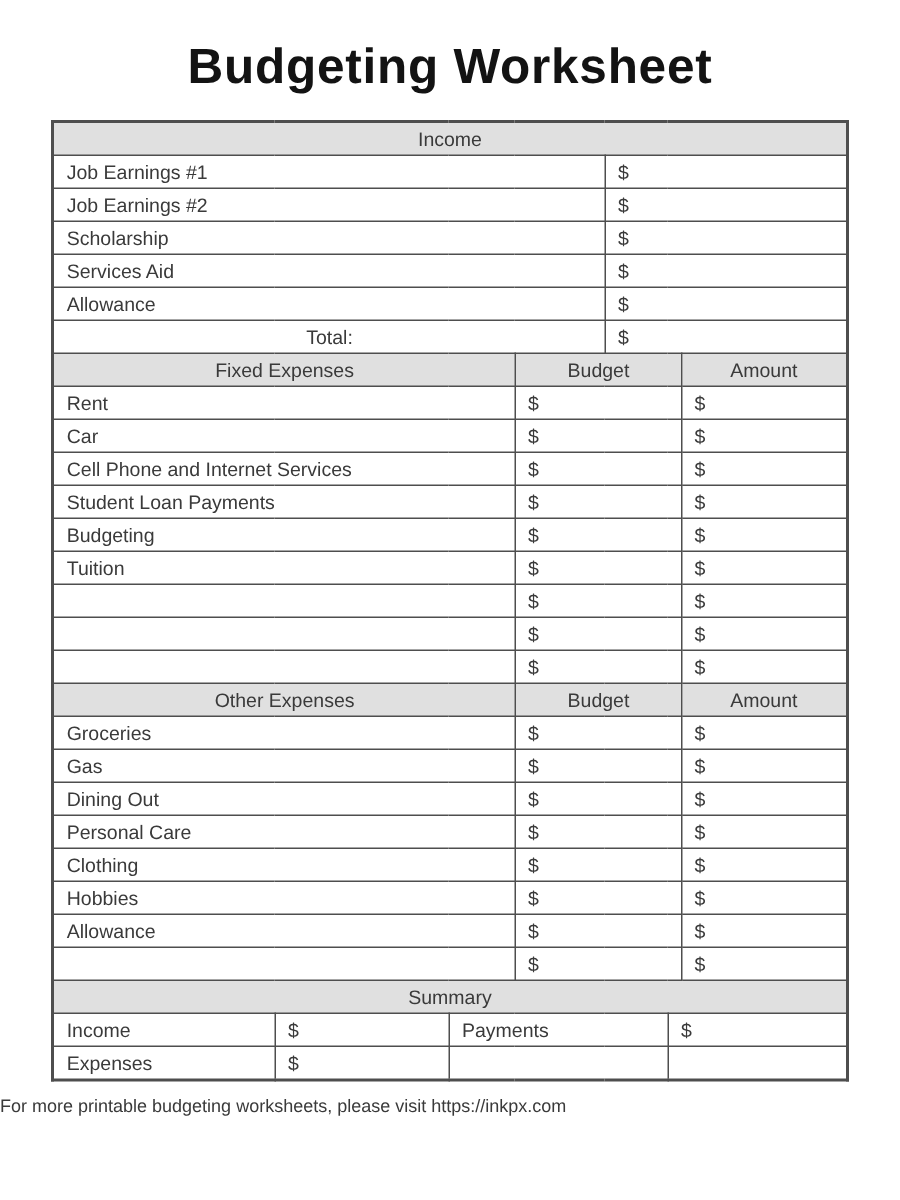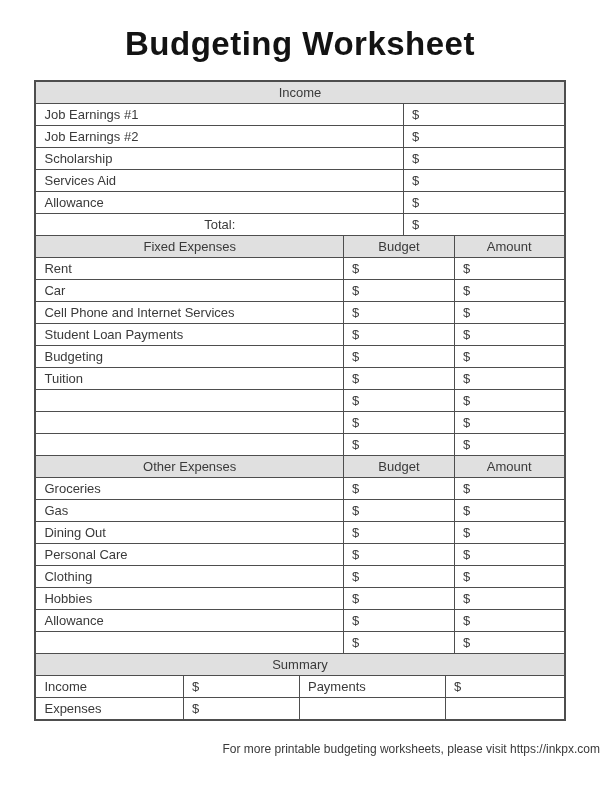--- a/index.html
+++ b/index.html
@@ -44,22 +44,22 @@
   }
   td.hdr{
     background:var(--header-bg);
     text-align:center;
     padding:0 4px;
   }
   td.lbl{text-align:left;}
   td.val{text-align:left;}
   td.total{text-align:center;}
   .footer{
-    margin-top:21px;
-    text-align:right;
+    margin-top:9px;
+    text-align:left;
     font-size:12px;
     color:var(--text);
   }
 </style>
 </head>
 <body>
 
 <div class="page">
   <h1 class="title">Budgeting Worksheet</h1>
 

